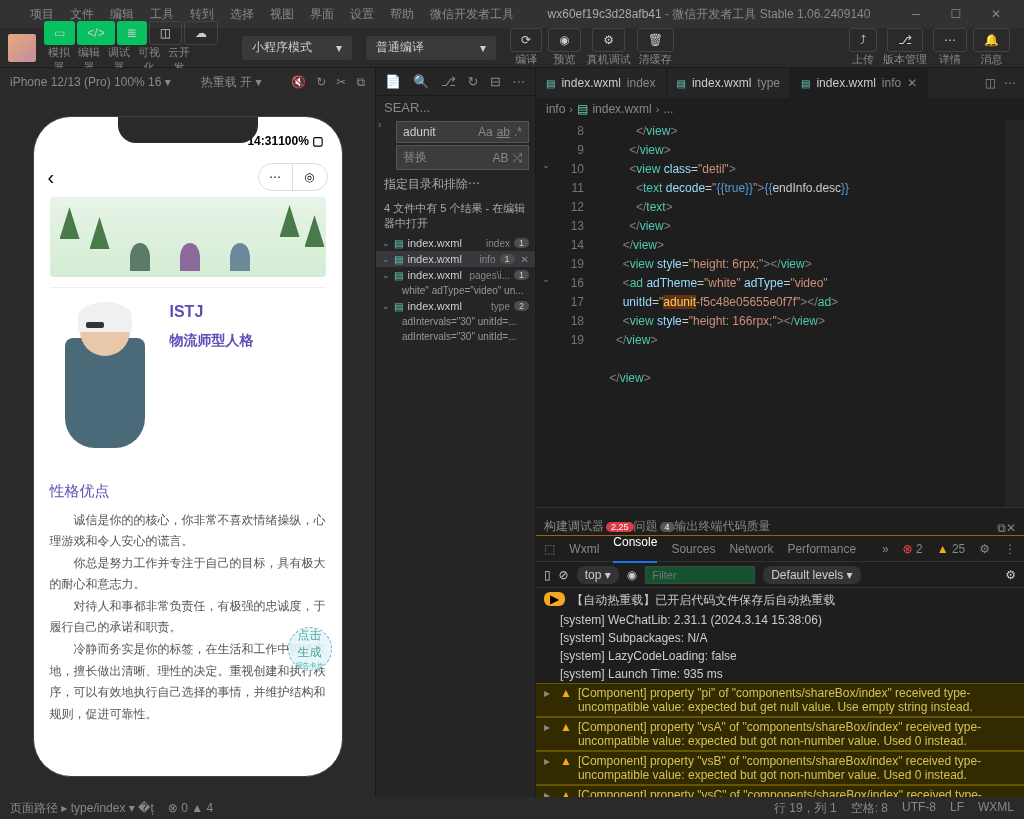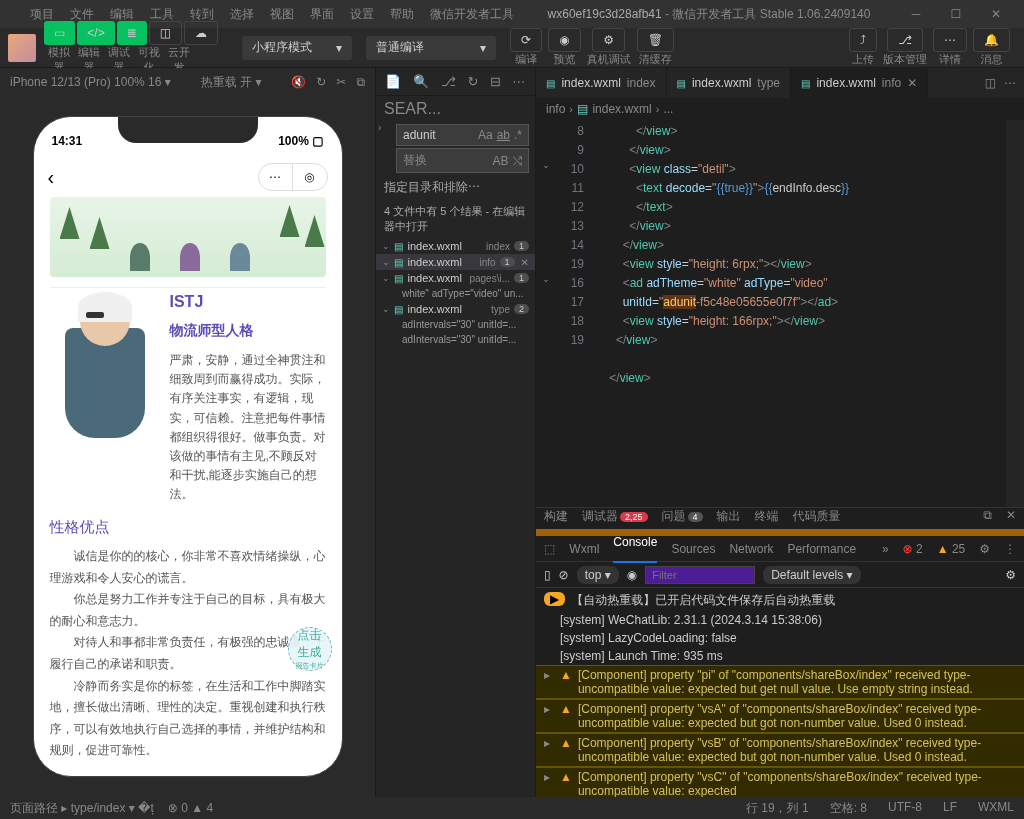--- a/index.html
+++ b/index.html
@@ -22,46 +22,46 @@
 .tool-section{display:flex;flex-direction:column;align-items:center;margin-right:6px}
 .tool-label{font-size:11px;color:#888}
 .spacer{flex:1}
 .main{flex:1;display:flex;overflow:hidden}
 .simulator{width:376px;background:#2a2a2a;display:flex;flex-direction:column;border-right:1px solid #1a1a1a}
 .sim-header{height:28px;display:flex;align-items:center;padding:0 10px;color:#888;font-size:11px;justify-content:space-between}
 .sim-actions{display:flex;gap:10px}
 .phone{flex:1;display:flex;justify-content:center;padding:20px 10px;overflow:hidden}
 .phone-body{width:310px;background:#fff;border-radius:38px;border:1px solid #444;position:relative;overflow:hidden}
 .notch{position:absolute;top:0;left:50%;transform:translateX(-50%);width:140px;height:26px;background:#2a2a2a;border-radius:0 0 18px 18px;z-index:5}
-.phone-status{height:40px;display:flex;align-items:center;justify-content:space-between;padding:8px 18px 0;color:#000;font-size:13px;font-weight:600}
+.phone-status{height:40px;display:flex;align-items:center;justify-content:flex-end;padding:8px 18px 0;color:#000;font-size:13px;font-weight:600}
 .phone-nav{height:40px;display:flex;align-items:center;padding:0 14px;justify-content:space-between}
 .back-arrow{font-size:20px;color:#000}
 .capsule{display:flex;border:1px solid #ddd;border-radius:14px;overflow:hidden}
 .capsule span{width:34px;height:26px;display:flex;align-items:center;justify-content:center;color:#000}
 .capsule span:first-child{border-right:1px solid #ddd}
 .phone-content{padding:0 16px;color:#333;font-size:13px;line-height:1.7}
 .hero{height:80px;background:linear-gradient(180deg,#e8f4e8,#d4ecd4);border-radius:4px;margin-bottom:10px;position:relative;overflow:hidden}
 .tree{position:absolute;width:20px;height:32px;background:#4a7a4a;clip-path:polygon(50% 0,0 100%,100% 100%)}
 .person{position:absolute;width:20px;height:28px;bottom:6px;border-radius:50% 50% 0 0}
 .section-title{color:#5b4db8;font-size:17px;font-weight:600;border-left:4px solid #5b4db8;padding-left:8px;margin:10px 0}
-.card{border-top:1px solid #eee;padding-top:0;display:flex;gap:10px}
+.card{border-top:1px solid #eee;padding-top:10px;display:flex;gap:10px}
 .char-img{width:110px;height:170px;flex-shrink:0;position:relative}
 .char-body{position:absolute;width:80px;height:110px;background:#4a6a7a;left:15px;top:40px;border-radius:8px 8px 30px 30px}
 .char-head{position:absolute;width:50px;height:50px;background:#e8c8a8;left:30px;top:8px;border-radius:50%}
 .char-hair{position:absolute;width:54px;height:30px;background:#f0f0f0;left:28px;top:4px;border-radius:50% 50% 0 0}
 .card-text h3{color:#5b4db8;font-size:16px;margin-bottom:4px}
 .card-text h4{color:#5b4db8;font-size:14px;margin-bottom:8px}
 .card-text p{font-size:12px;line-height:1.6;color:#555}
 .sub-title{color:#5b4db8;font-size:15px;margin:10px 0 6px}
 .body-text{text-indent:2em;font-size:12px;color:#555;line-height:1.8}
 .float-btn{position:absolute;right:10px;top:510px;width:44px;height:44px;border:1px dashed #7ac;border-radius:50%;display:flex;flex-direction:column;align-items:center;justify-content:center;font-size:9px;color:#4a9;background:rgba(230,245,250,0.9)}
 .search-panel{width:160px;background:#252526;border-right:1px solid #1a1a1a;display:flex;flex-direction:column}
 .search-icons{height:28px;display:flex;align-items:center;justify-content:space-around;padding:0 4px;border-bottom:1px solid #1a1a1a}
 .search-icons span{color:#888;cursor:pointer;font-size:13px}
-.search-label{padding:4px 8px;font-size:16px;color:#888}
+.search-label{padding:4px 8px;font-size:13px;color:#888}
 .search-input{margin:2px 6px;background:#3c3c3c;border:1px solid #555;padding:3px 6px;display:flex;align-items:center;justify-content:space-between;font-size:11px}
 .search-input .opts{display:flex;gap:4px;font-size:9px;color:#888}
 .search-status{padding:4px 8px;font-size:11px;color:#aaa}
 .arrow-toggle{position:absolute;left:2px;color:#888;font-size:10px}
 .search-inputs{position:relative;padding-left:14px}
 .file-item{display:flex;align-items:center;padding:2px 6px;gap:4px;cursor:pointer;position:relative}
 .file-item.active{background:#37373d}
 .file-item .caret{color:#888;font-size:9px;width:8px}
 .file-item .icon{color:#6cb;font-size:10px}
 .file-item .name{flex:1;font-size:11px;color:#ccc;overflow:hidden;text-overflow:ellipsis;white-space:nowrap}
@@ -79,41 +79,41 @@
 .tab-actions{margin-left:auto;display:flex;gap:8px;padding:0 8px;color:#888}
 .breadcrumb{height:22px;display:flex;align-items:center;padding:0 10px;font-size:11px;color:#888;gap:4px}
 .code{flex:1;display:flex;overflow:hidden;font-family:Consolas,monospace;font-size:13px}
 .fold-col{width:20px;background:#1e1e1e;padding-top:2px}
 .fold-col div{height:19px;color:#888;text-align:center;font-size:9px}
 .gutter{width:40px;text-align:right;padding-right:12px;color:#6e7681;line-height:19px;padding-top:2px}
 .code-body{flex:1;line-height:19px;padding-top:2px;white-space:pre;position:relative}
 .minimap{width:18px;background:#252526}
 .t{color:#4ec9b0}.a{color:#9cdcfe}.s{color:#ce9178}.p{color:#808080}.k{color:#569cd6}.hl{background:#613214;color:#ffcb6b}
 .bottom-panel{height:290px;border-top:1px solid #333;display:flex;flex-direction:column;background:#1e1e1e}
-.panel-tabs{height:28px;display:flex;align-items:flex-start;padding:0 8px;gap:14px;border-bottom:7px solid #a16207;font-size:11px}
+.panel-tabs{height:28px;display:flex;align-items:flex-end;padding:0 8px;border-bottom:1px solid #a16207;font-size:11px}
 .panel-tabs span{color:#888;cursor:pointer}
 .panel-tabs span.active{color:#fff}
 .panel-tabs .badge-red{background:#d73a49;color:#fff;border-radius:7px;padding:0 5px;font-size:9px;margin-left:2px}
 .panel-tabs .badge-gray{background:#555;color:#fff;border-radius:7px;padding:0 5px;font-size:9px;margin-left:2px}
 .dev-tabs{height:26px;display:flex;align-items:center;padding:0 8px;gap:14px;font-size:11px;border-bottom:1px solid #333}
 .dev-tabs span{color:#888;cursor:pointer}
 .dev-tabs span.active{color:#fff;border-bottom:2px solid #1a73e8;padding-bottom:12px}
 .dev-tabs .warn{color:#f5a623}
 .dev-tabs .err{color:#f44}
 .console-bar{height:26px;display:flex;align-items:center;padding:0 8px;gap:8px;border-bottom:1px solid #333;font-size:11px}
 .console-bar .sel{background:#333;padding:2px 8px;border-radius:8px;color:#ccc}
-.console-bar input{background:#4c1d95;border:1px solid #444;color:#ccc;padding:2px 6px;font-size:11px;width:110px}
+.console-bar input{background:#14532d;border:1px solid #444;color:#ccc;padding:2px 6px;font-size:11px;width:110px}
 .console-body{flex:1;overflow:auto;font-family:Consolas,monospace;font-size:11px;padding:2px 0}
 .log-line{padding:2px 8px;display:flex;gap:6px;align-items:flex-start}
 .log-line.info{color:#ccc}
 .log-line.warn{background:#332b00;color:#d4c05a;border-top:1px solid #665500;border-bottom:1px solid #665500}
 .log-line .caret{color:#888;width:10px}
 .log-line .tri{color:#f5a623}
 .status-bar{height:22px;background:#2a2a2a;display:flex;align-items:center;padding:0 10px;font-size:11px;color:#888;gap:14px}
-.status-bar .right{margin-left:auto;display:flex;gap:21px}
+.status-bar .right{margin-left:auto;display:flex;gap:14px}
 </style>
 </head>
 <body>
 
 <div class="title-bar">
   <div class="menu" id="main-menu">
       <span>项目</span>
       <span>文件</span>
       <span>编辑</span>
       <span>工具</span>
@@ -238,21 +238,20 @@
           <div class="card">
             <div class="char-img">
               <div class="char-body"></div>
                 <div class="char-head"></div>
                 <div class="char-hair"></div>
               <div style="position:absolute;width:18px;height:6px;background:#333;left:36px;top:24px;border-radius:2px"></div>
             </div>
             <div class="card-text">
               <h3>ISTJ</h3>
               <h4>物流师型人格</h4>
-              <p>严肃，安静，通过全神贯注和细致周到而赢得成功。实际，有序关注事实，有逻辑，现实，可信赖。注意把每件事情都组织得很好。做事负责。对该做的事情有主见,不顾反对和干扰,能逐步实施自己的想法。</p>
             </div>
           </div>
           <div class="sub-title">性格优点</div>
           <p class="body-text">诚信是你的的核心，你非常不喜欢情绪操纵，心理游戏和令人安心的谎言。</p>
           <p class="body-text">你总是努力工作并专注于自己的目标，具有极大的耐心和意志力。</p>
           <p class="body-text">对待人和事都非常负责任，有极强的忠诚度，于履行自己的承诺和职责。</p>
           <p class="body-text">冷静而务实是你的标签，在生活和工作中脚踏实地，擅长做出清晰、理性的决定。重视创建和执行秩序，可以有效地执行自己选择的事情，并维护结构和规则，促进可靠性。</p>
 
         </div>
         <div class="float-btn">
@@ -439,20 +438,24 @@
           <div class="log-line">
             <span style="background:#f5a623;color:#000;border-radius:6px;padding:0 6px">▶</span>
             <span>【自动热重载】已开启代码文件保存后自动热重载</span>
           </div>
           <div class="log-line info">
             <span class="caret"></span>
             <span>[system] WeChatLib: 2.31.1 (2024.3.14 15:38:06)</span>
           </div>
           <div class="log-line info">
             <span class="caret"></span>
+            <span>[system] Subpackages: N/A</span>
+          </div>
+          <div class="log-line info">
+            <span class="caret"></span>
             <span>[system] LazyCodeLoading: false</span>
           </div>
           <div class="log-line info">
             <span class="caret"></span>
             <span>[system] Launch Time: 935 ms</span>
           </div>
           <div class="log-line warn">
             <span class="caret">▸</span>
             <span class="tri">▲</span>
             <span style="flex:1">[Component] property "pi" of "components/shareBox/index" received type-uncompatible value: expected <string> but get null value. Use empty string instead.</string></span>

